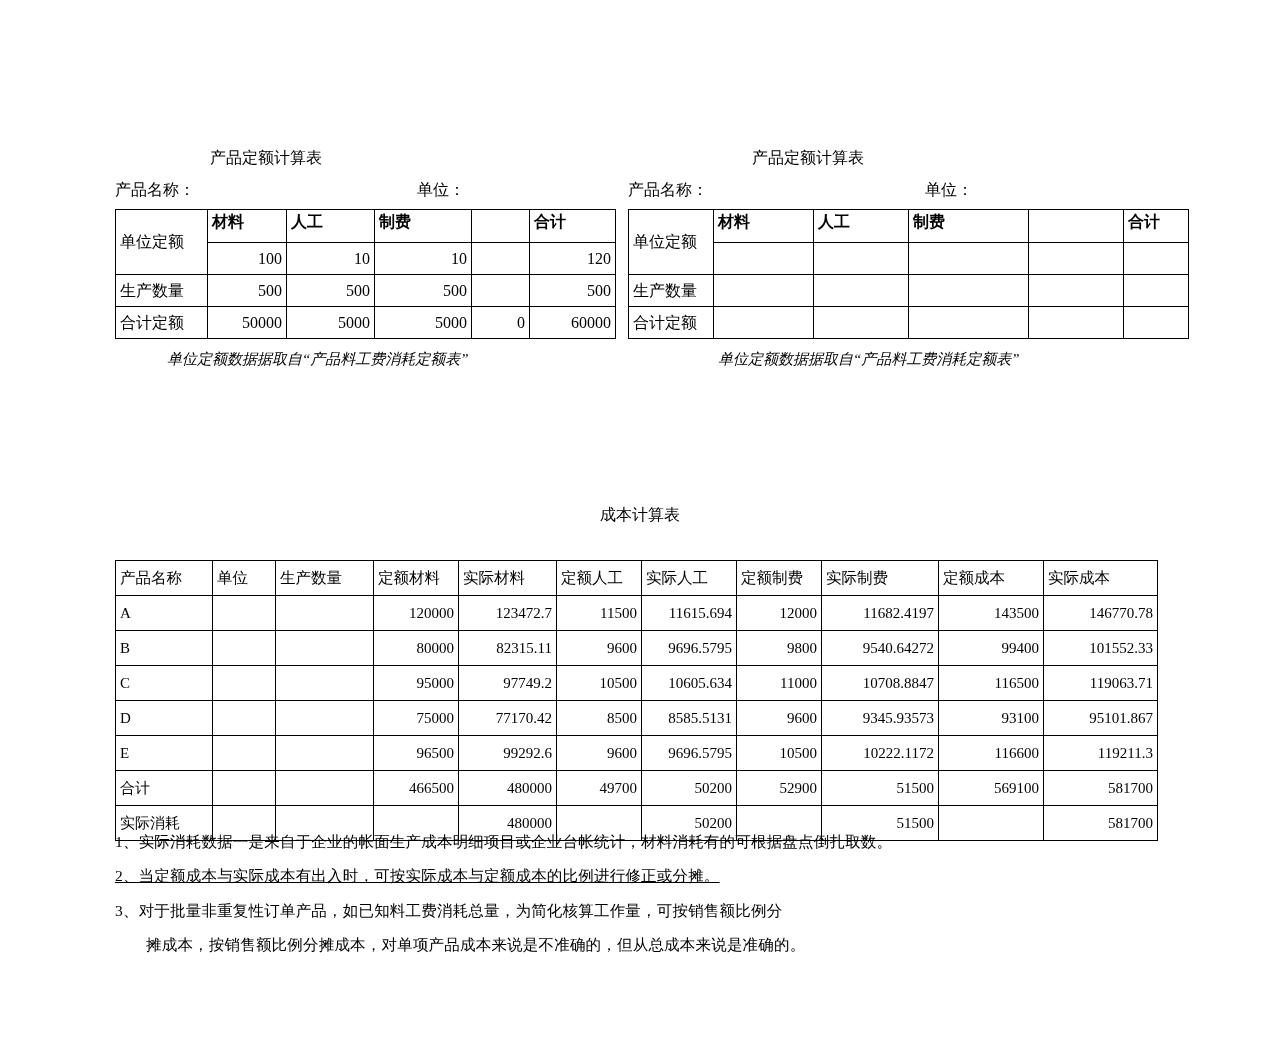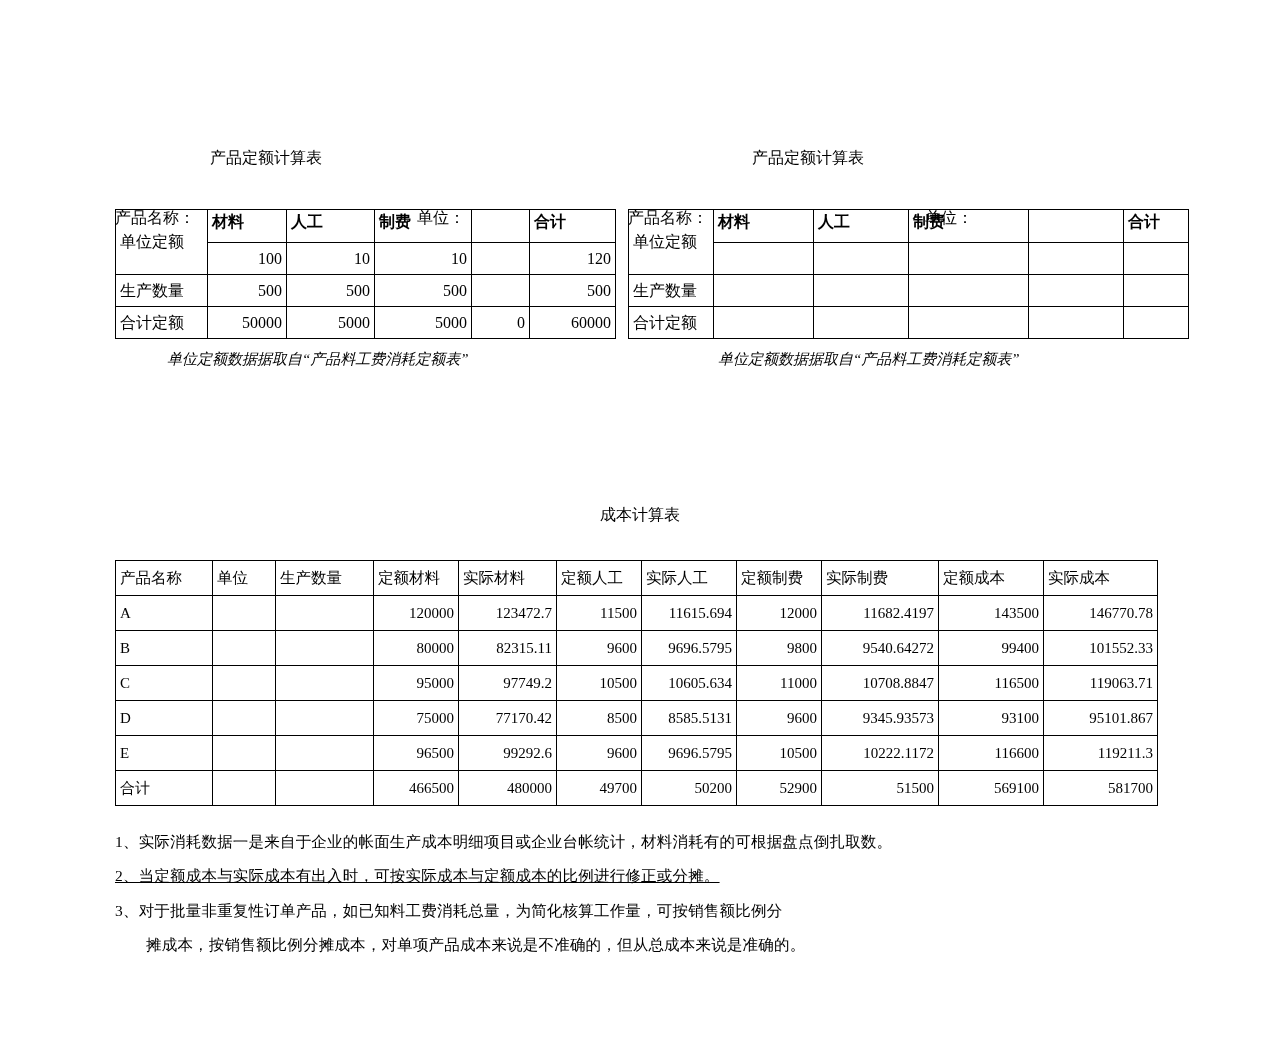--- a/index.html
+++ b/index.html
@@ -37,21 +37,20 @@
 
   
   .quota-title {
     font-size: 16px;
     text-align: left;
     white-space: nowrap;
   }
   .quota-hdr {
     font-size: 16px;
     white-space: nowrap;
-    margin-top: 28px;
   }
   .quota-note {
     font-size: 15px;
     white-space: nowrap;
     font-style: italic;
   }
   table.quota td { height: 27px; font-size: 16px; }
   table.quota td.rowlabel { text-align: left; }
   table.quota td.colhdr  { text-align: left; vertical-align: top; padding-top: 3px; font-weight: bold;}
 
@@ -281,19 +280,32 @@
       <td class="num"></td>
       <td class="num">466500</td>
       <td class="num">480000</td>
       <td class="num">49700</td>
       <td class="num">50200</td>
       <td class="num">52900</td>
       <td class="num">51500</td>
       <td class="num">569100</td>
       <td class="num">581700</td>
     </tr>
+    <tr>
+      <td class="name">实际消耗</td>
+      <td class="num"></td>
+      <td class="num"></td>
+      <td class="num"></td>
+      <td class="num">480000</td>
+      <td class="num"></td>
+      <td class="num">50200</td>
+      <td class="num"></td>
+      <td class="num">51500</td>
+      <td class="num"></td>
+      <td class="num">581700</td>
+    </tr>
   </tbody>
 </table>
 
 <div class="abs note" style="left:115px; top:832px;">1、实际消耗数据一是来自于企业的帐面生产成本明细项目或企业台帐统计，材料消耗有的可根据盘点倒扎取数。</div>
 <div class="abs note" style="left:115px; top:866px;text-decoration:underline;">2、当定额成本与实际成本有出入时，可按实际成本与定额成本的比例进行修正或分摊。</div>
 <div class="abs note" style="left:115px; top:901px;">3、对于批量非重复性订单产品，如已知料工费消耗总量，为简化核算工作量，可按销售额比例分</div>
 <div class="abs note" style="left:146px; top:935px;">摊成本，按销售额比例分摊成本，对单项产品成本来说是不准确的，但从总成本来说是准确的。</div>
 
 </body></html>

